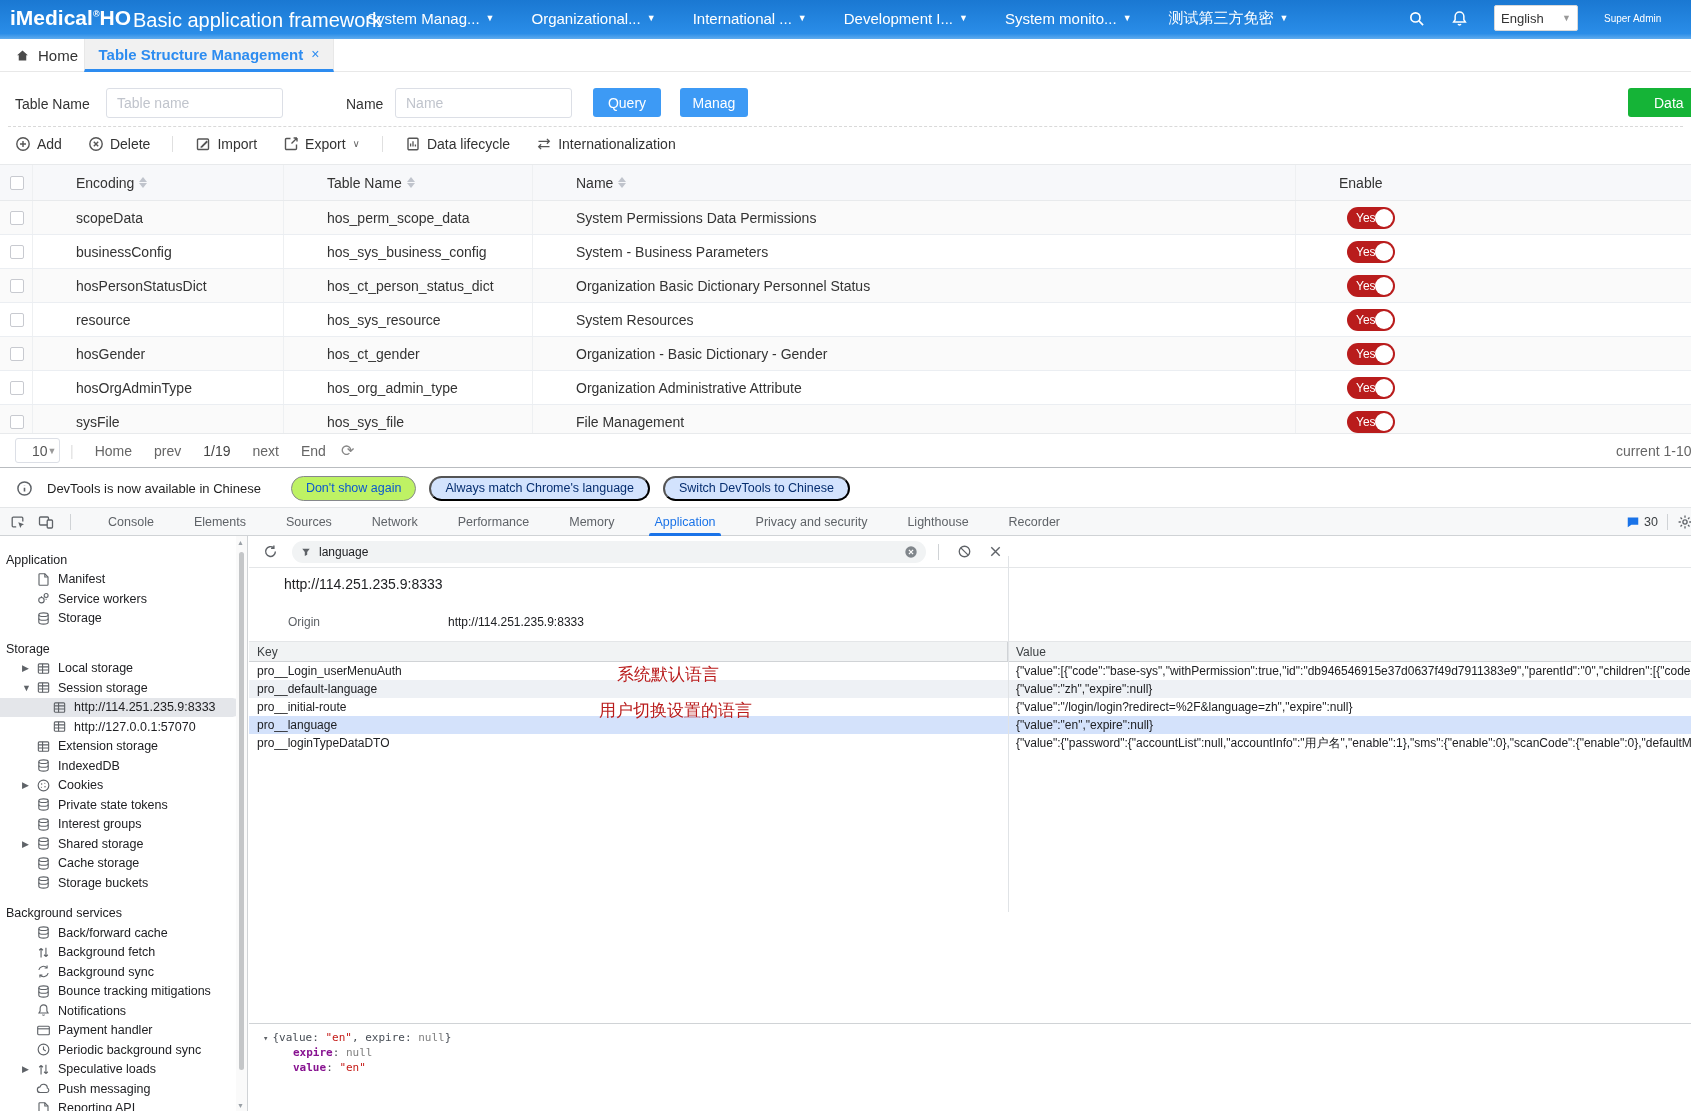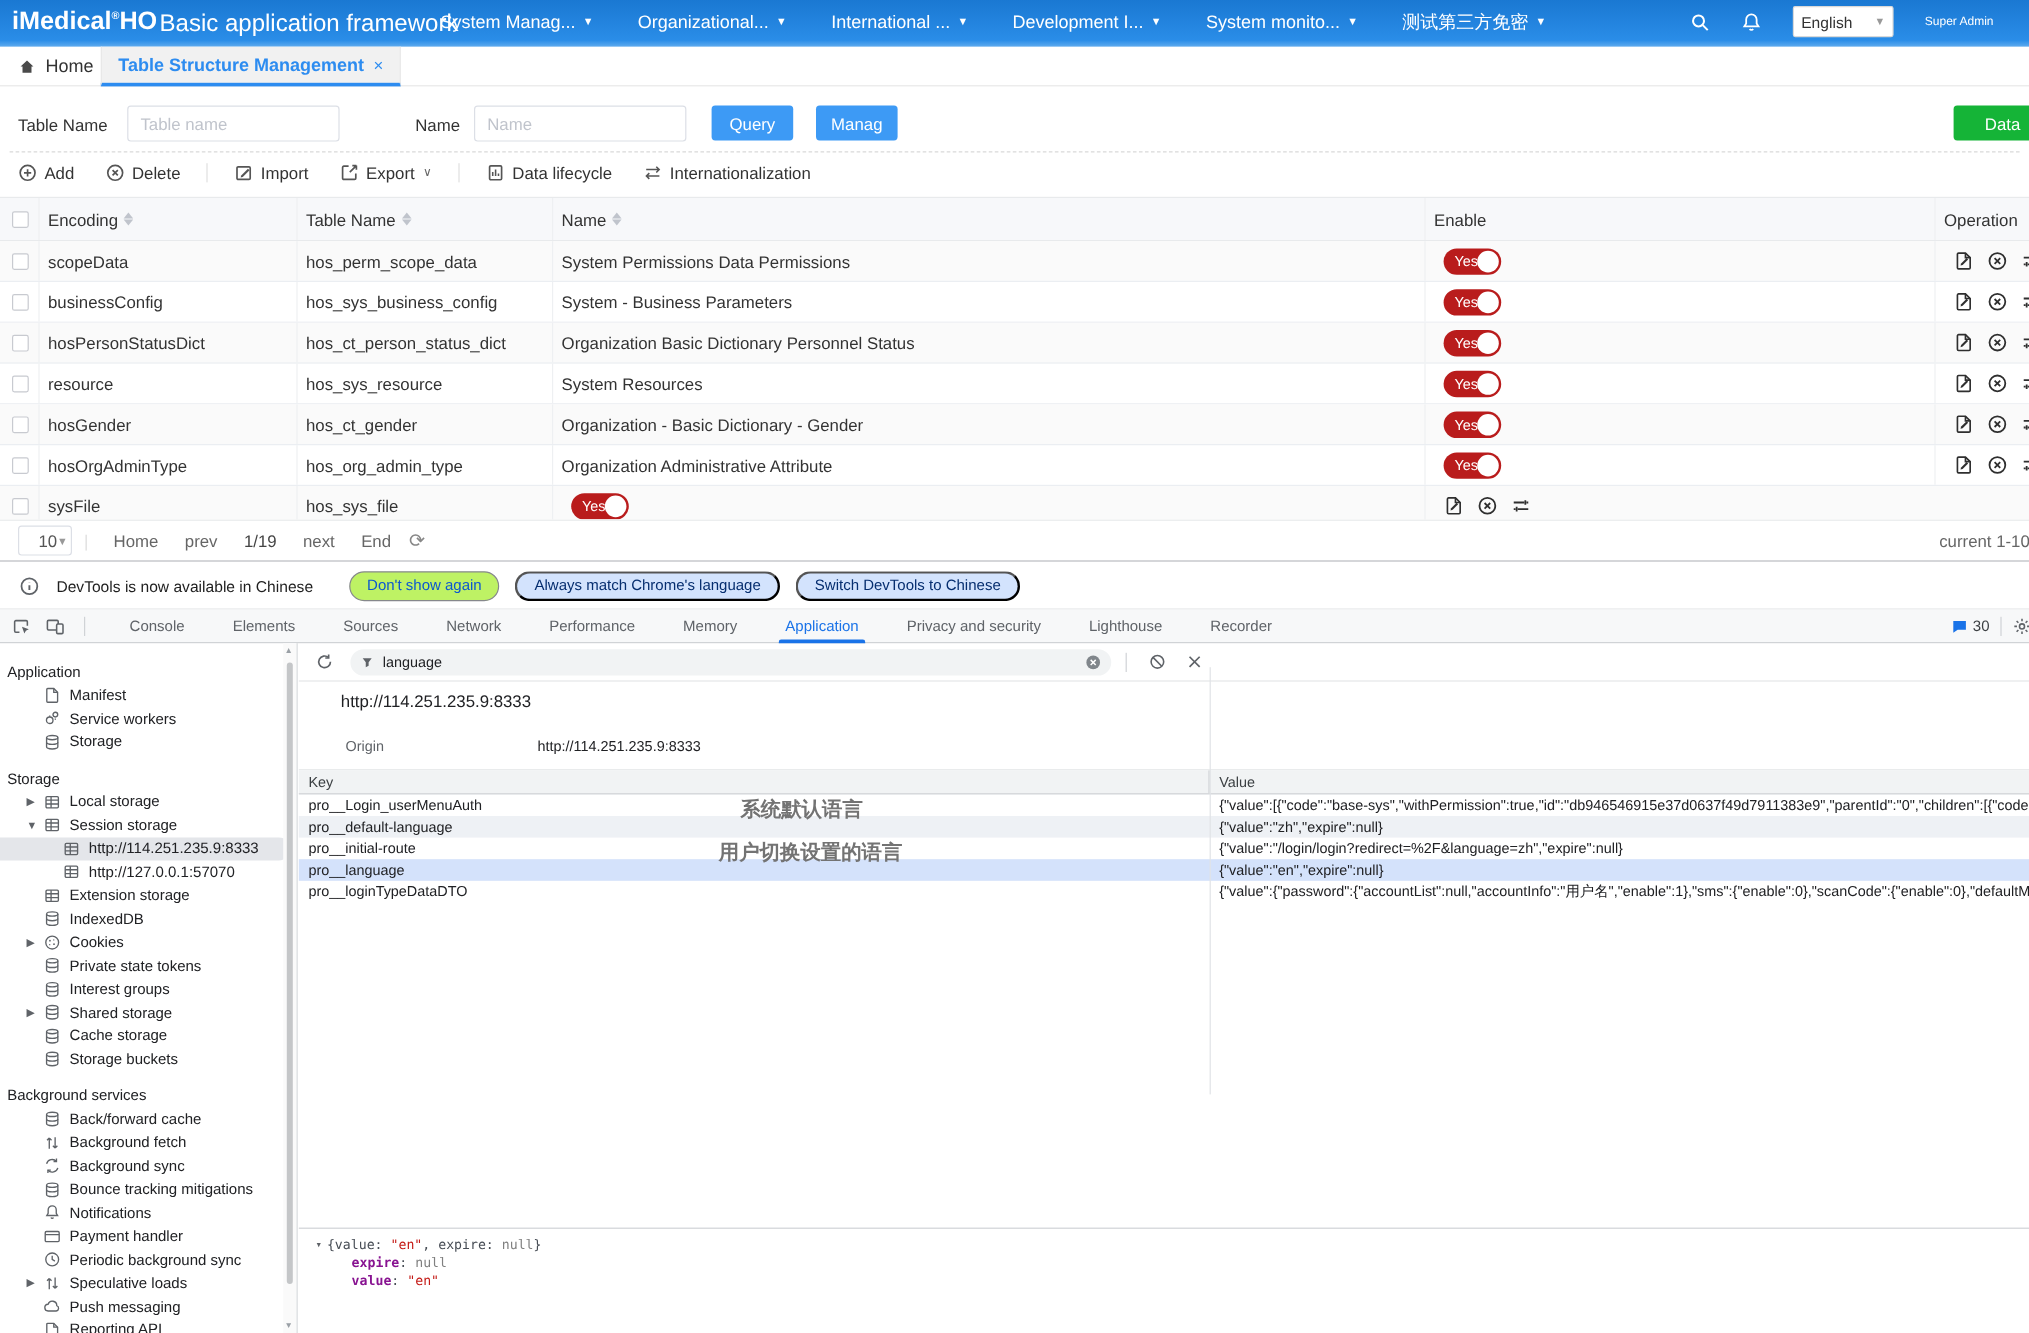--- a/index.html
+++ b/index.html
@@ -48,21 +48,21 @@
   
   #toolbar { left:0; top:127px; width:1691px; height:33px; display:flex; align-items:center; padding-left:15px; }
   .tb-item { display:flex; align-items:center; gap:6px; font-size:14px; color:#333; cursor:pointer; margin-right:26px; white-space:nowrap; }
   .tb-item.sep { border-left:1px solid #e0e0e0; padding-left:22px; margin-left:-4px; }
   .tb-item svg { color:#555; }
   .tb-item .caret { font-size:10px; color:#666; margin-left:1px; }
 
   
   #dtable { left:0; top:164px; width:1691px; height:269px; overflow:hidden; border-top:1px solid #e8eaec; font-size:14px; color:#333; }
   .trow { display:grid; grid-template-columns:33px 215px 213px 727px 425px 1fr; align-items:center; height:34px;
-    border-bottom:1px solid #ebeef2; }
+    border-bottom:1px solid #ebeef2;gap:36px; }
   .trow > div { padding-left:7px; height:100%; display:flex; align-items:center; border-right:1px solid #eef0f2; overflow:hidden; white-space:nowrap; }
   .trow > div:last-child { border-right:none; }
   #thead { height:36px; background:#f7f8fa; border-bottom:1px solid #e8eaec; }
   #thead .hl { gap:5px; }
   .sortic { display:flex; flex-direction:column; gap:1px; }
   .sortic i { width:0; height:0; border-left:4px solid transparent; border-right:4px solid transparent; display:block; }
   .sortic i.up { border-bottom:5px solid #c0c4cc; }
   .sortic i.dn2 { border-top:5px solid #c0c4cc; }
   .cb { width:14px; height:14px; border:1px solid #c8cad0; border-radius:2px; background:#fff; margin-left:3px; }
   .trow:nth-child(odd):not(#thead) { background:#fafafa; }
@@ -140,21 +140,21 @@
   .kv-head { display:grid; grid-template-columns:759px 1fr; height:20px; background:#f1f3f4; border-bottom:1px solid #d0d3d6;
     align-items:center; color:#3c4043; }
   .kv-head > div { padding-left:8px; border-right:1px solid #d0d3d6; height:100%; display:flex; align-items:center; }
   .kv-head > div:last-child { border-right:none; }
   .kv-row { display:grid; grid-template-columns:759px 1fr; height:18px; align-items:center; }
   .kv-row > div { padding-left:8px; white-space:nowrap; overflow:hidden; }
   .kv-row.stripe { background:#eef1f5; }
   .kv-row.sel { background:#d4e2fb; }
   #kv-vline { position:absolute; left:759px; top:20px; width:1px; height:356px; background:#e0e3e6; }
 
-  .annot { position:absolute; color:#737373; font-size:17px; font-weight:bold; white-space:nowrap; }
+  .annot { position:absolute; color:#b91c1c; font-size:17px; font-weight:normal; white-space:nowrap; }
 
   #preview { position:absolute; left:0; top:487px; width:1442px; height:89px; border-top:1px solid #d0d3d6;
     font-family:"DejaVu Sans Mono", monospace; font-size:11px; color:#303942; padding:6px 0 0 14px; }
   #preview .tri { color:#5f6368; font-size:9px; margin-right:4px; }
   #preview .line { height:15px; display:flex; align-items:center; }
   #preview .child { padding-left:30px; }
   .p { color:#474d55; } .s { color:#c41a16; } .n { color:#808080; }
   .pname { color:#881391;font-weight:bold; }
   .vs { color:#c41a16; } .vn { color:#808080; }
 </style>
@@ -603,20 +603,21 @@
               </svg>
             </span>
           </div>
         </div>
         <div class="trow">
           <div>
             <span class="cb"></span>
           </div>
           <div>sysFile</div>
           <div>hos_sys_file</div>
+          <div>File Management</div>
           <div>
             <span class="toggle">
               <span class="tlb">Yes</span>
               <span class="knob"></span>
             </span>
           </div>
           <div>
             <span class="opicons">
               <svg class="ic" width="17" height="17" viewBox="0 0 16 16">
                 <use href="#i-editdoc"></use>

